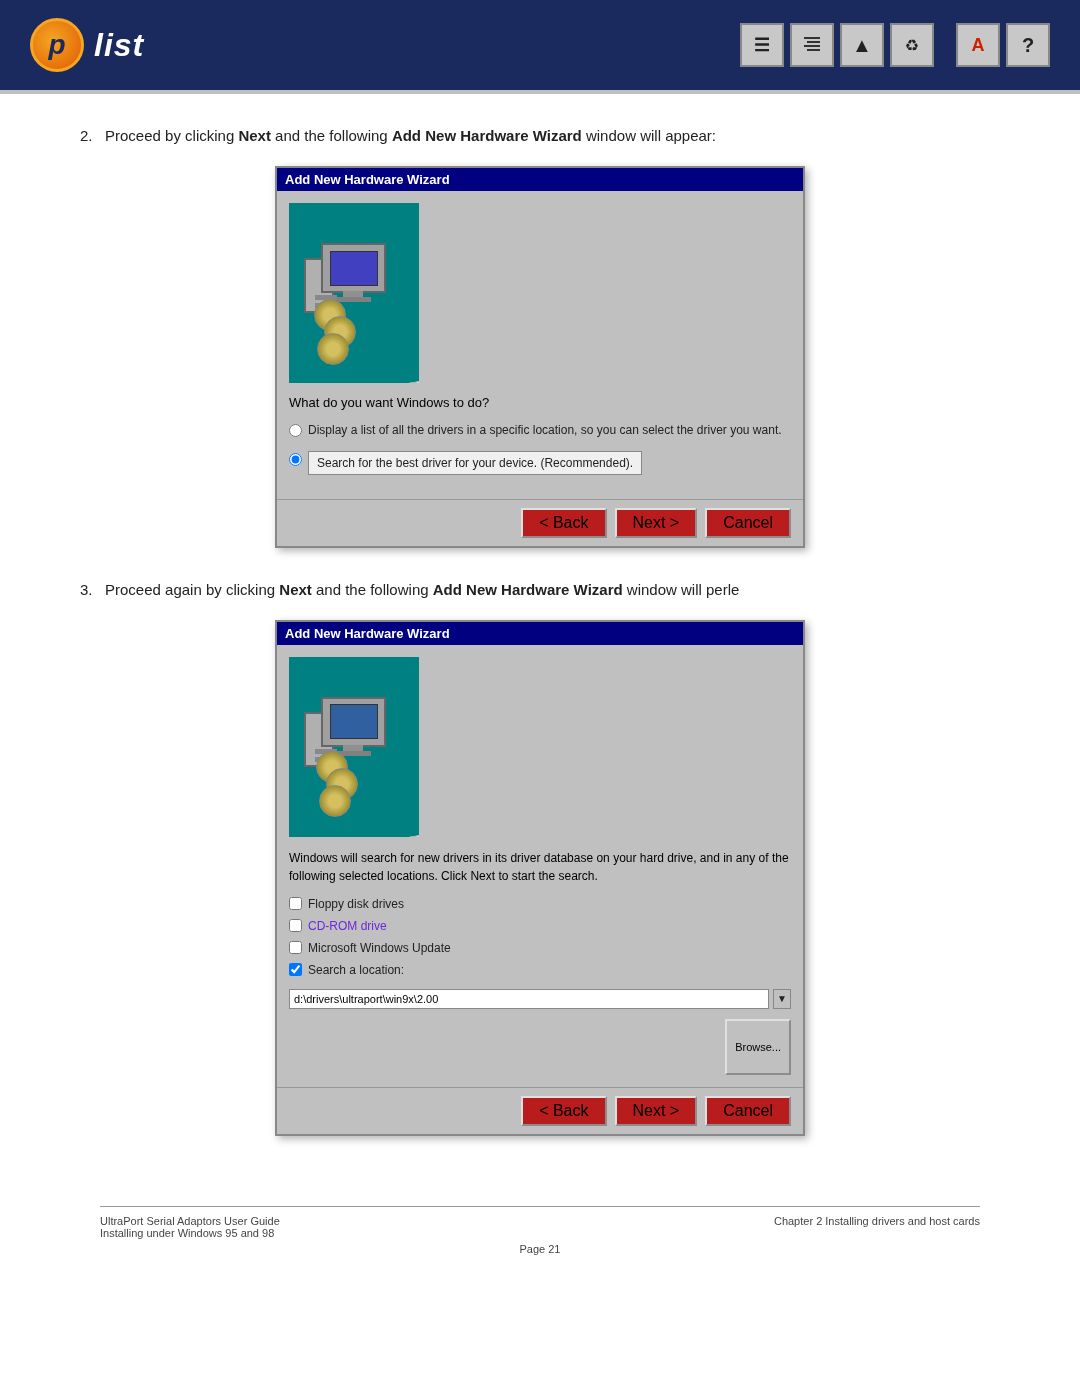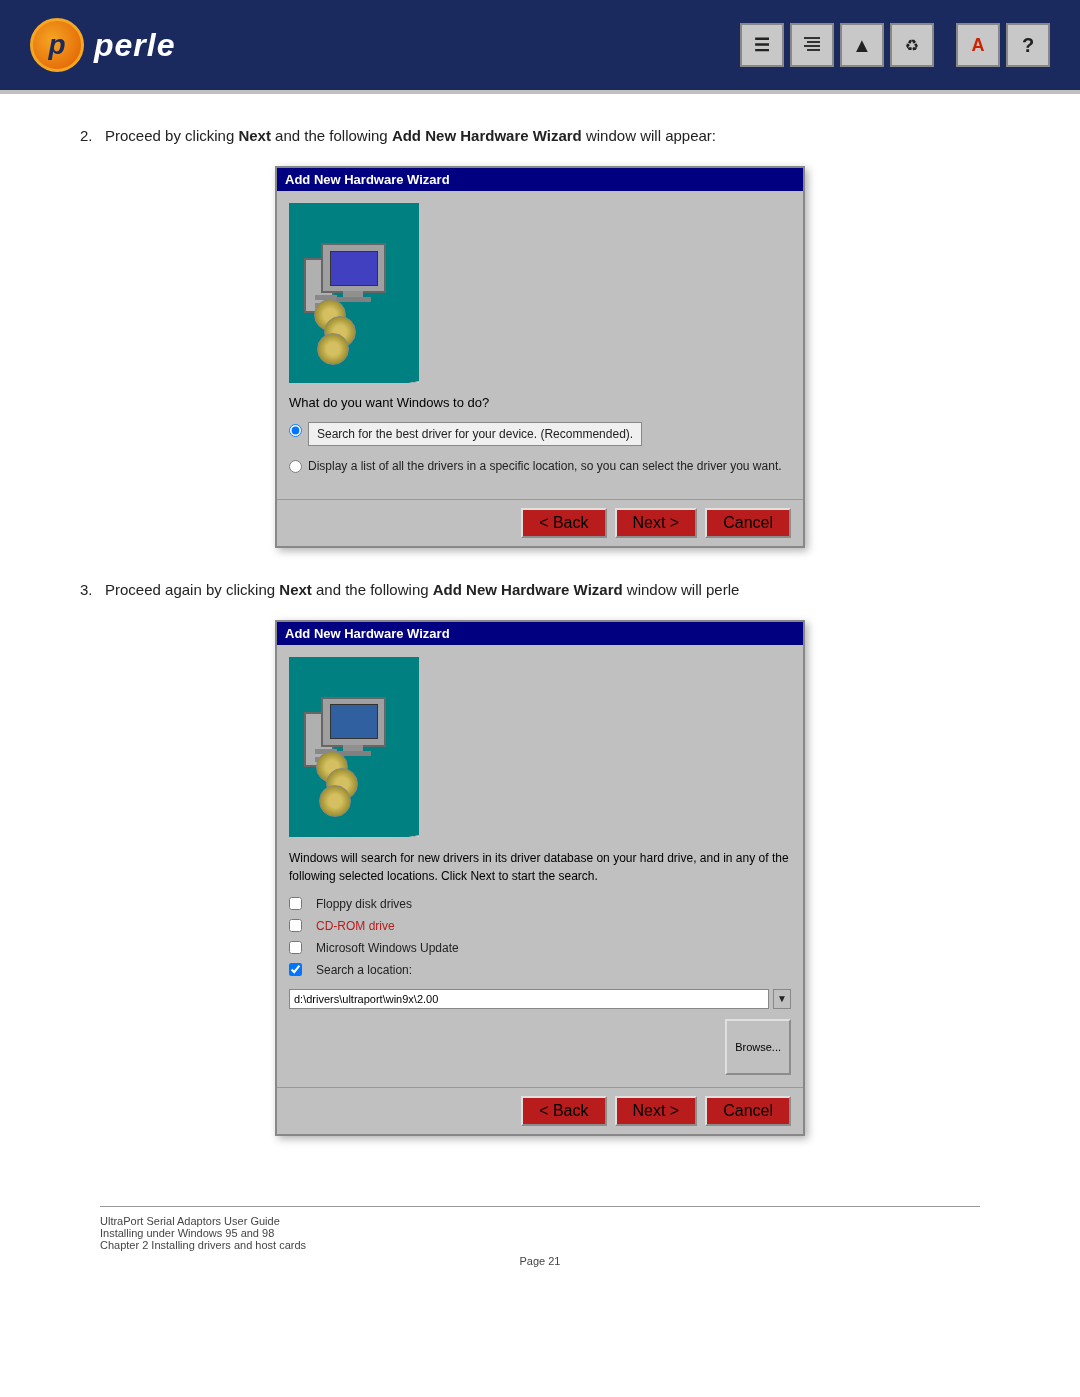--- a/index.html
+++ b/index.html
@@ -256,33 +256,33 @@
     .radio-label {
       font-size: 12px;
       line-height: 1.4;
     }
 
     
     .checkbox-option {
       display: flex;
       align-items: center;
       margin-bottom: 8px;
-      gap: 14px;
+      gap: 6px;
       font-size: 12px;
     }
     .checkbox-input {
       width: 13px;
       height: 13px;
       flex-shrink: 0;
     }
     .checkbox-label {
       font-size: 12px;
     }
     .checkbox-label.disabled {
-      color: #b91c1c;
+      color: #6d28d9;
     }
     .location-input-row {
       display: flex;
       align-items: center;
       gap: 4px;
       margin-top: 4px;
     }
     .location-input {
       flex: 1;
       font-size: 11px;
@@ -340,38 +340,37 @@
 
     
     .page-footer {
       border-top: 1px solid #999;
       margin: 20px 50px 0 50px;
       padding-top: 8px;
       display: flex;
       justify-content: space-between;
       font-size: 11px;
       color: #444;
-      flex-direction: column;
     }
     .page-number {
       text-align: center;
       font-size: 11px;
       color: #444;
       margin-top: 4px;
     }
   </style>
 </head>
 <body>
 
 <div class="header">
   <div class="header-logo">
     <div class="logo-circle">
       <span class="logo-p">p</span>
     </div>
-    <span class="logo-text">perle</span>
+    <span class="logo-text">list</span>
   </div>
   <div class="header-icons">
 
     <div class="header-icon-btn" style="background:#c8c8c8; font-size:18px; font-weight:bold; color:#222;">
       ☰
     </div>
     <div class="header-icon-btn" style="background:#c8c8c8;">
       <svg width="24" height="24" viewBox="0 0 24 24" fill="none">
         <rect x="4" y="4" width="16" height="2" fill="#333"></rect>
         <rect x="7" y="8" width="13" height="2" fill="#333"></rect>
@@ -428,28 +427,28 @@
           <div class="papers" style="bottom:2px; right:2px;">
             <div class="paper"></div>
 
           </div>
         </div>
       </div>
 
       <div class="wizard-right">
         <p class="wizard-question">What do you want Windows to do?</p>
         <div class="radio-option">
+          <input type="radio" name="wizard1-choice" class="radio-input" style="">
+          <span class="radio-label">Display a list of all the drivers in a specific location, so you can select the driver you want.</span>
+        </div>
+        <div class="radio-option">
           <input type="radio" name="wizard1-choice" class="radio-input" checked="" style="">
           <div class="radio-box">
             <span>Search for the best driver for your device. (Recommended).</span>
           </div>
-        </div>
-        <div class="radio-option">
-          <input type="radio" name="wizard1-choice" class="radio-input" style="">
-          <span class="radio-label">Display a list of all the drivers in a specific location, so you can select the driver you want.</span>
         </div>
       </div>
     </div>
     <div class="wizard-footer">
       <button class="wizard-btn">&lt; Back</button>
       <button class="wizard-btn">Next &gt;</button>
       <button class="wizard-btn">Cancel</button>
     </div>
   </div>
 

